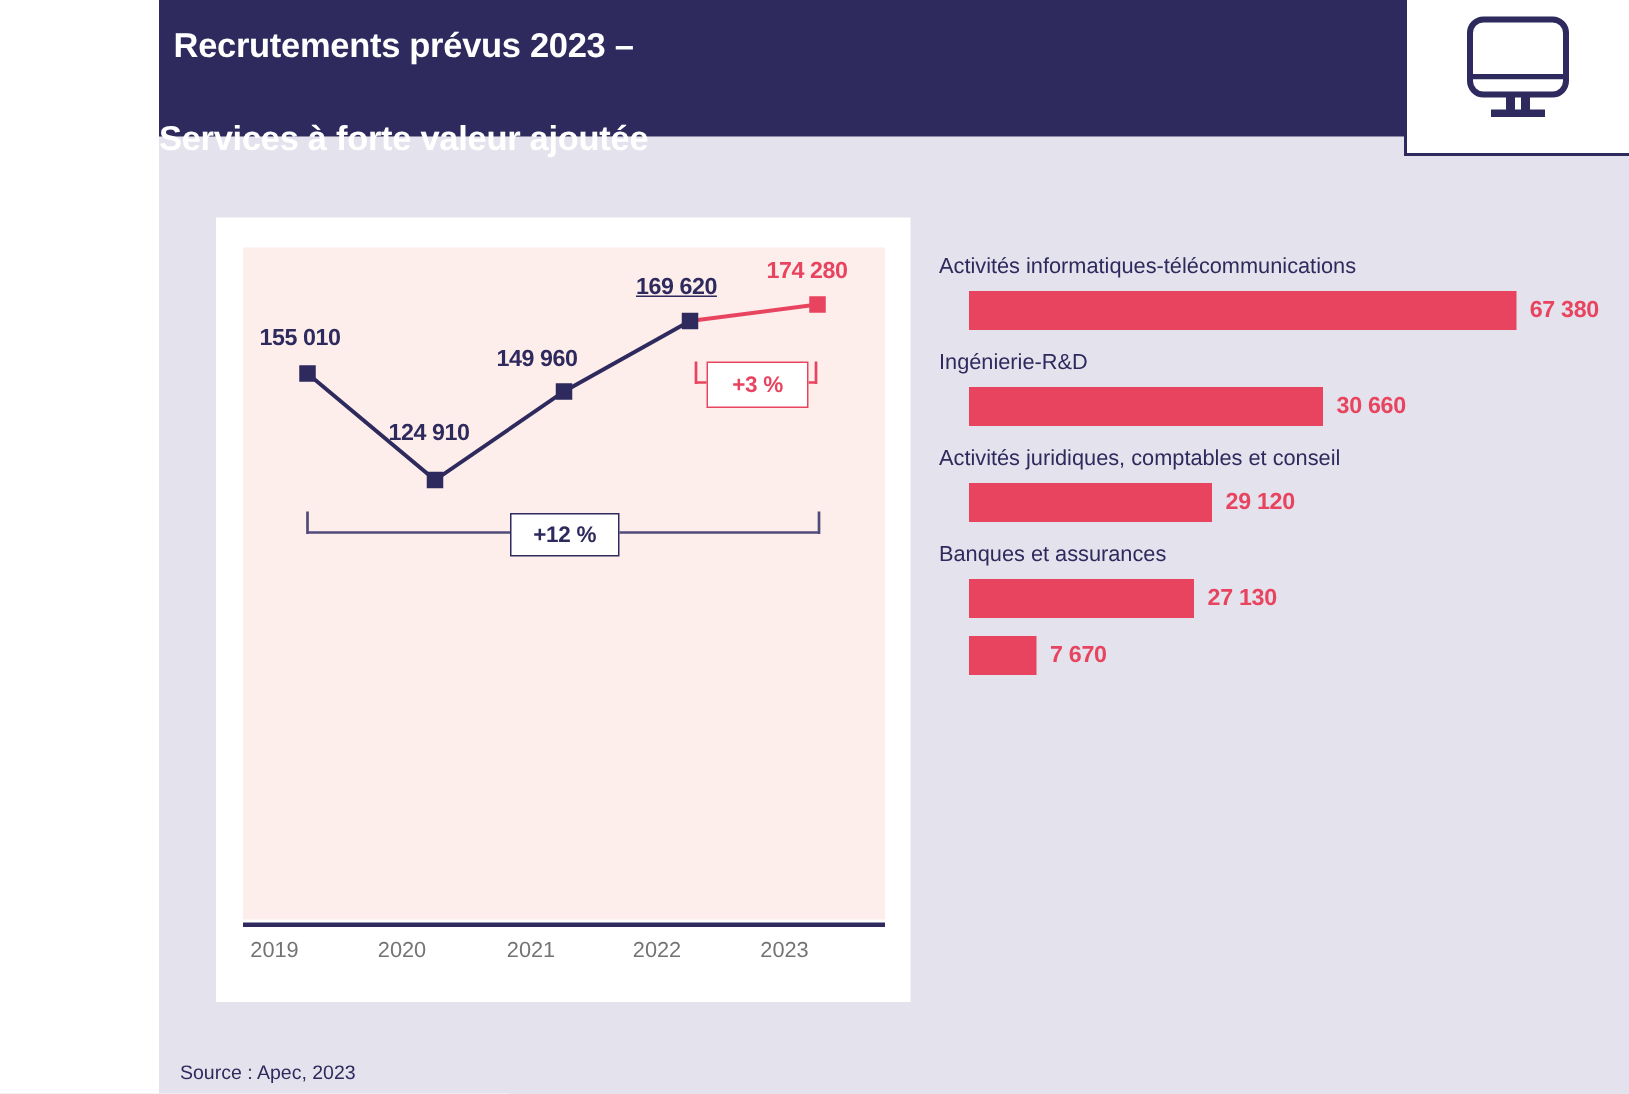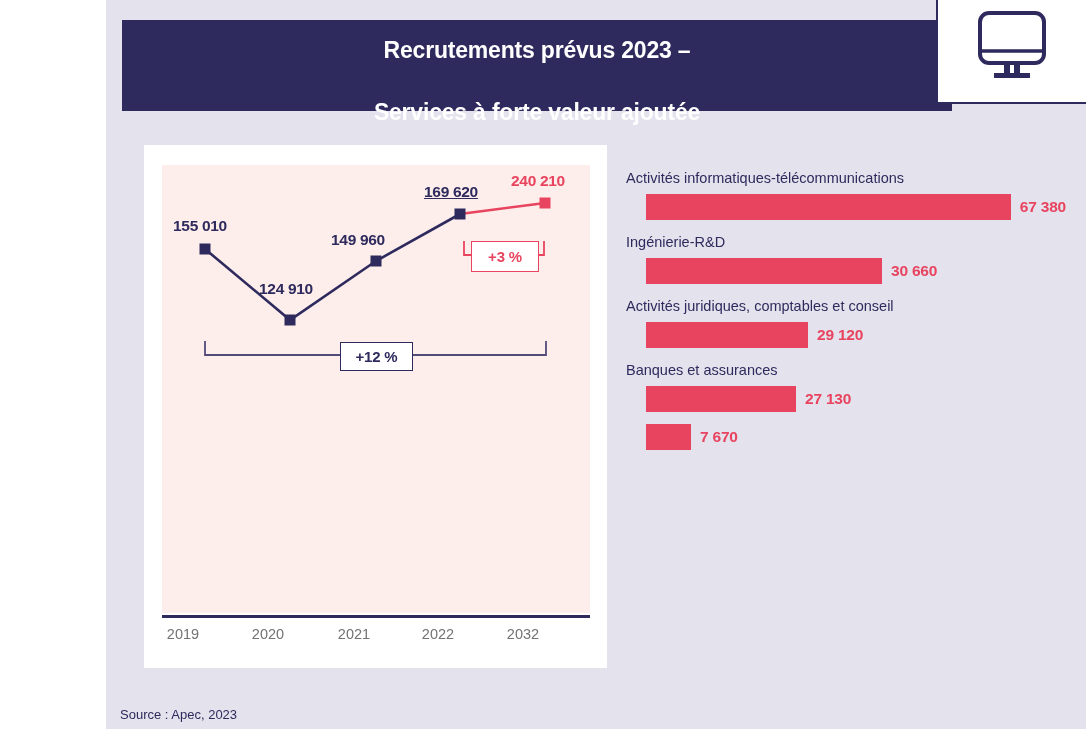--- a/index.html
+++ b/index.html
@@ -29,29 +29,28 @@
     left: 106px;
     top: 0;
     width: 980px;
     height: 91px;
     background: #e4e2ec;
   }
 
   
   .banner {
     position: absolute;
-    left: 122px;
+    left: 106px;
     top: 0;
     width: 830px;
     height: 91px;
     background: #2e2a5d;
     display: flex;
     align-items: center;
-    justify-content: center;
-    margin-top: 20px;
+    justify-content: flex-start;
   }
   .banner-title {
     color: #ffffff;
     font-size: 23px;
     font-weight: bold;
     line-height: 31px;
     text-align: center;
     letter-spacing: -0.2px;
     white-space: pre-line;
   }
@@ -244,32 +243,32 @@
     <line x1="464" y1="241" x2="464" y2="256" stroke="#e8445f" stroke-width="1.8"></line>
     <line x1="544" y1="241" x2="544" y2="256" stroke="#e8445f" stroke-width="1.8"></line>
     <line x1="464" y1="255" x2="544" y2="255" stroke="#e8445f" stroke-width="1.8"></line>
   </g>
 </svg>
 
 <div class="pt-label" style="left:173px; top:217px;">155 010</div>
 <div class="pt-label" style="left:259px; top:280px;">124 910</div>
 <div class="pt-label" style="left:331px; top:231px;">149 960</div>
 <div class="pt-label" style="left:424px; top:183px;text-decoration:underline;">169 620</div>
-<div class="pt-label accent" style="left:511px; top:172px;">240 210</div>
+<div class="pt-label accent" style="left:511px; top:172px;">174 280</div>
 
 <div class="ann-box" style="left:340px; top:342px; width:71px; height:27px;">+12 %</div>
 <div class="ann-box accent" style="left:471px; top:241px; width:66px; height:29px;">+3 %</div>
 
 <div class="axis-line"></div>
 <div class="x-labels">
   <div class="x-label" style="left:-21px;">2019</div>
   <div class="x-label" style="left:64px;">2020</div>
   <div class="x-label" style="left:150px;">2021</div>
   <div class="x-label" style="left:234px;">2022</div>
-  <div class="x-label" style="left:319px;">2032</div>
+  <div class="x-label" style="left:319px;">2023</div>
 </div>
 
 <div class="bars">
 
   <div class="bar-group">
     <div class="bar-label">Activités informatiques-télécommunications</div>
     <div class="bar-row">
       <div class="bar-fill" style="width:373px;"></div>
       <div class="bar-value">67 380</div>
     </div>

